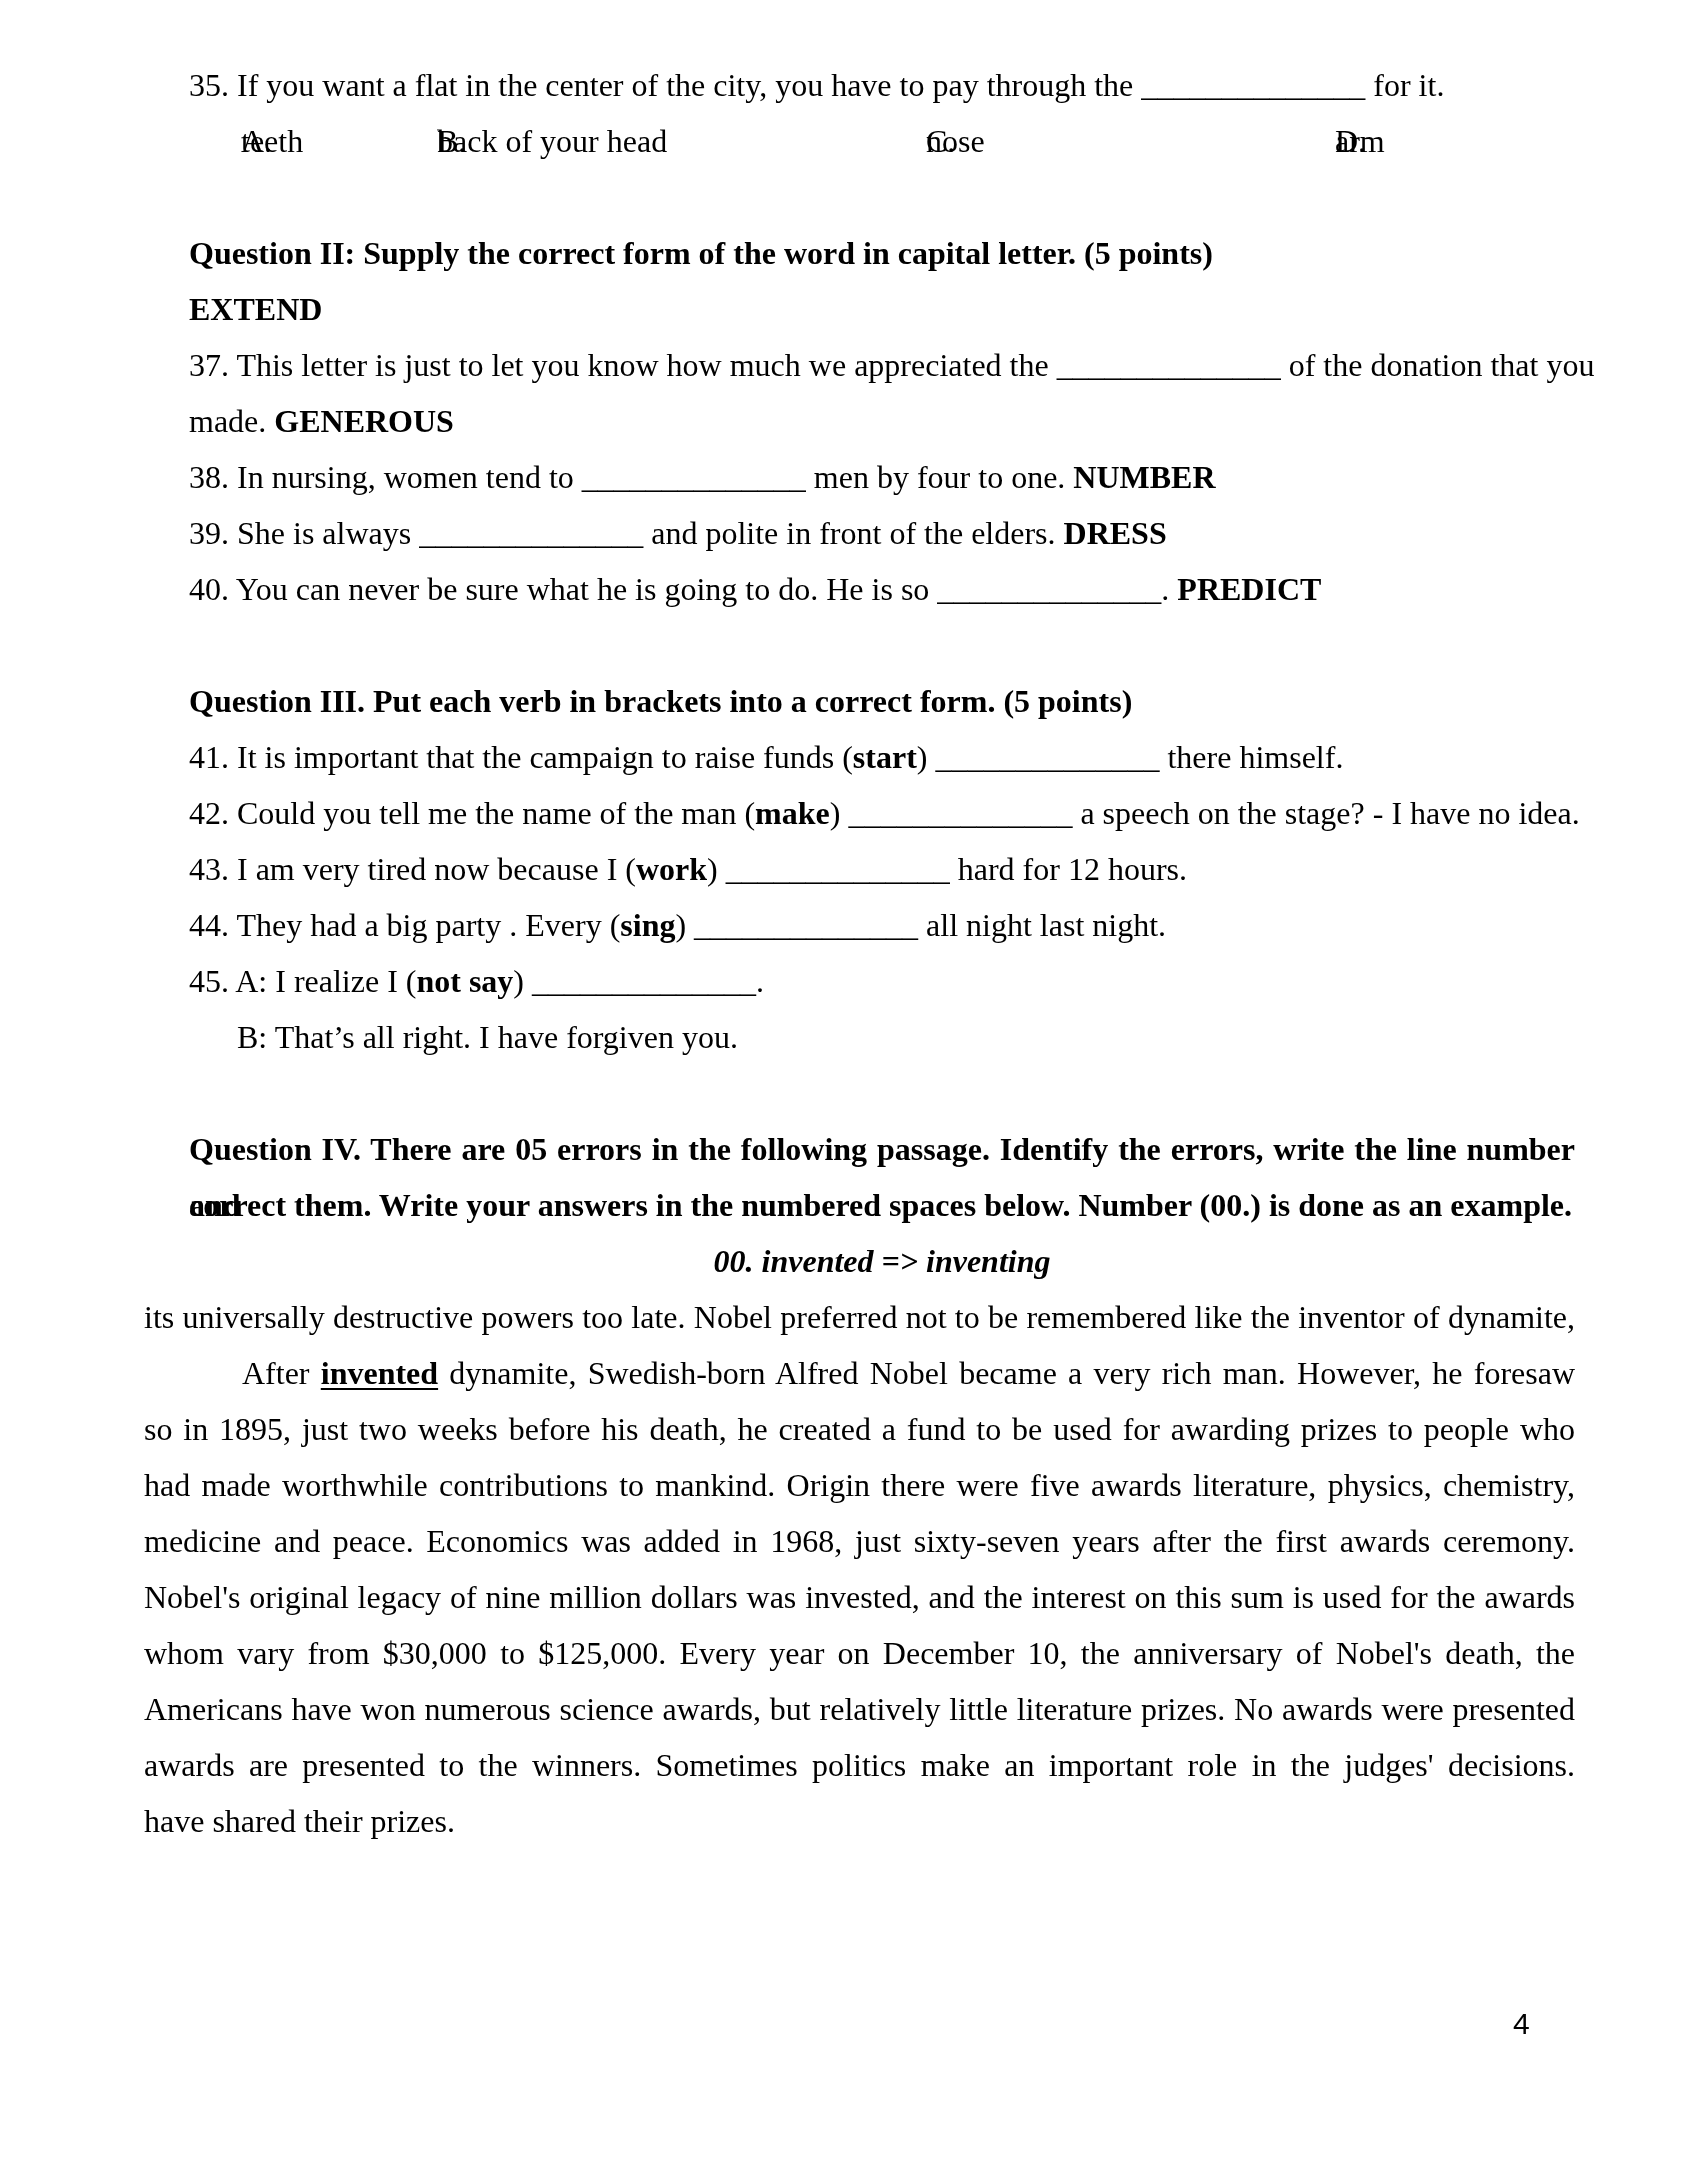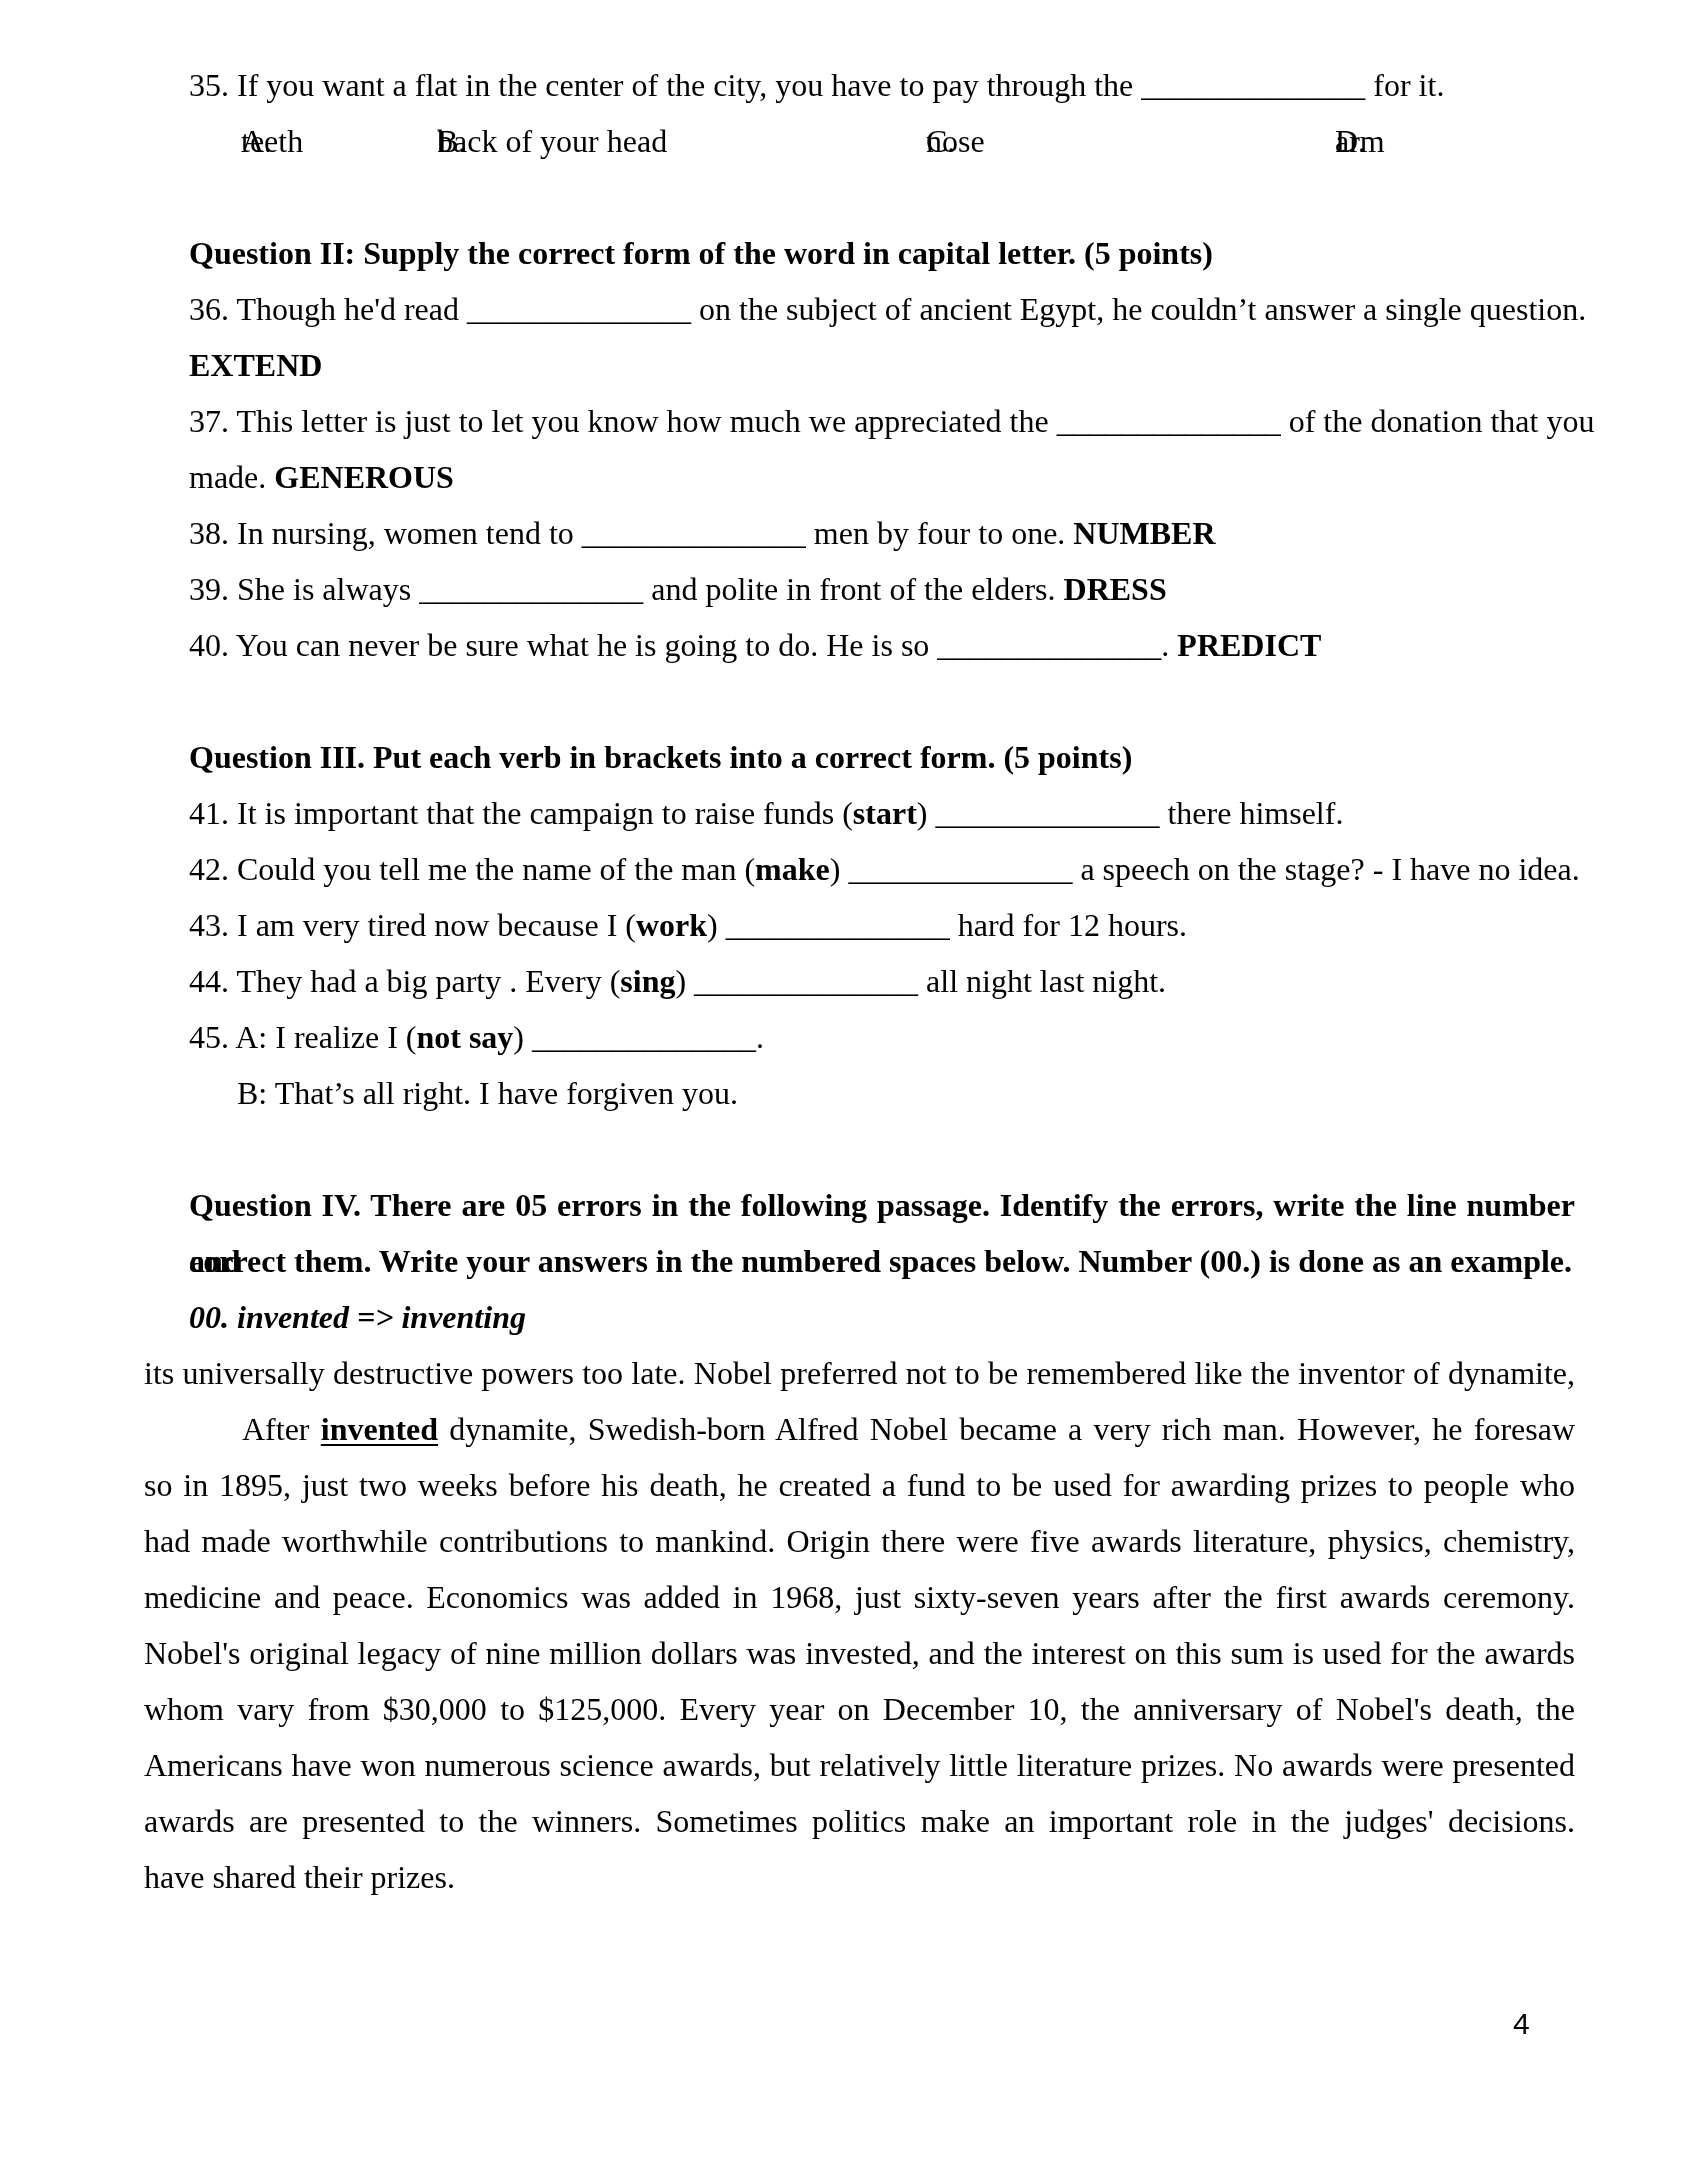--- a/index.html
+++ b/index.html
@@ -6,21 +6,21 @@
   body {
     width: 1687px; height: 2183px; position: relative; overflow: hidden;
     font-family: "Liberation Serif", "DejaVu Serif", serif;
     color: #000000;
     font-size: 32px;
   }
   .page { position: absolute; left: 144px; top: 57px; width: 1431px; }
   .line { height: 56px; line-height: 56px; white-space: nowrap; margin-left: 45px; }
   .justify { text-align: justify; text-align-last: justify; white-space: normal; }
   .b { font-weight: bold; }
-  .i { font-style: italic; }
+  .i { font-style: italic; text-align: center; }
   .u { text-decoration: underline; text-decoration-thickness: 2.4px; text-underline-offset: 4px; }
   .options { position: relative; height: 56px; line-height: 56px; }
   .options span { position: absolute; top: 0; white-space: nowrap; }
   .gap { height: 56px; }
   .indent2 { padding-left: 48px; }
   .passage .pline { height: 56px; line-height: 56px; text-align: justify; text-align-last: justify; white-space: nowrap; display: block; }
   .passage .pline.first { padding-left: 98px; }
   .passage .pline.last { text-align-last: left; }
   .page-number {
     position: absolute; left: 1513px; top: 2007px;
@@ -53,26 +53,20 @@
       </span>
     <span style="left:1191px">
         <span>D.</span> 
         <span>arm</span>
       </span>
   </div>
   <div class="gap"></div>
 
   <div class="line b">Question II: Supply the correct form of the word in capital letter. (5 points)</div>
 
-  <div class="line">
-    <span>36.</span>
-    <span>Though he'd read</span>
-    <span>______________</span>
-    <span>on the subject of ancient Egypt, he couldn’t answer a single question.</span>
-  </div>
   <div class="line b">EXTEND</div>
 
   <div class="line">
     <span>37.</span>
     <span>This letter is just to let you know how much we appreciated the</span>
     <span>______________</span>
     <span>of the donation that you</span>
   </div>
   <div class="line">
     <span>made.</span>

